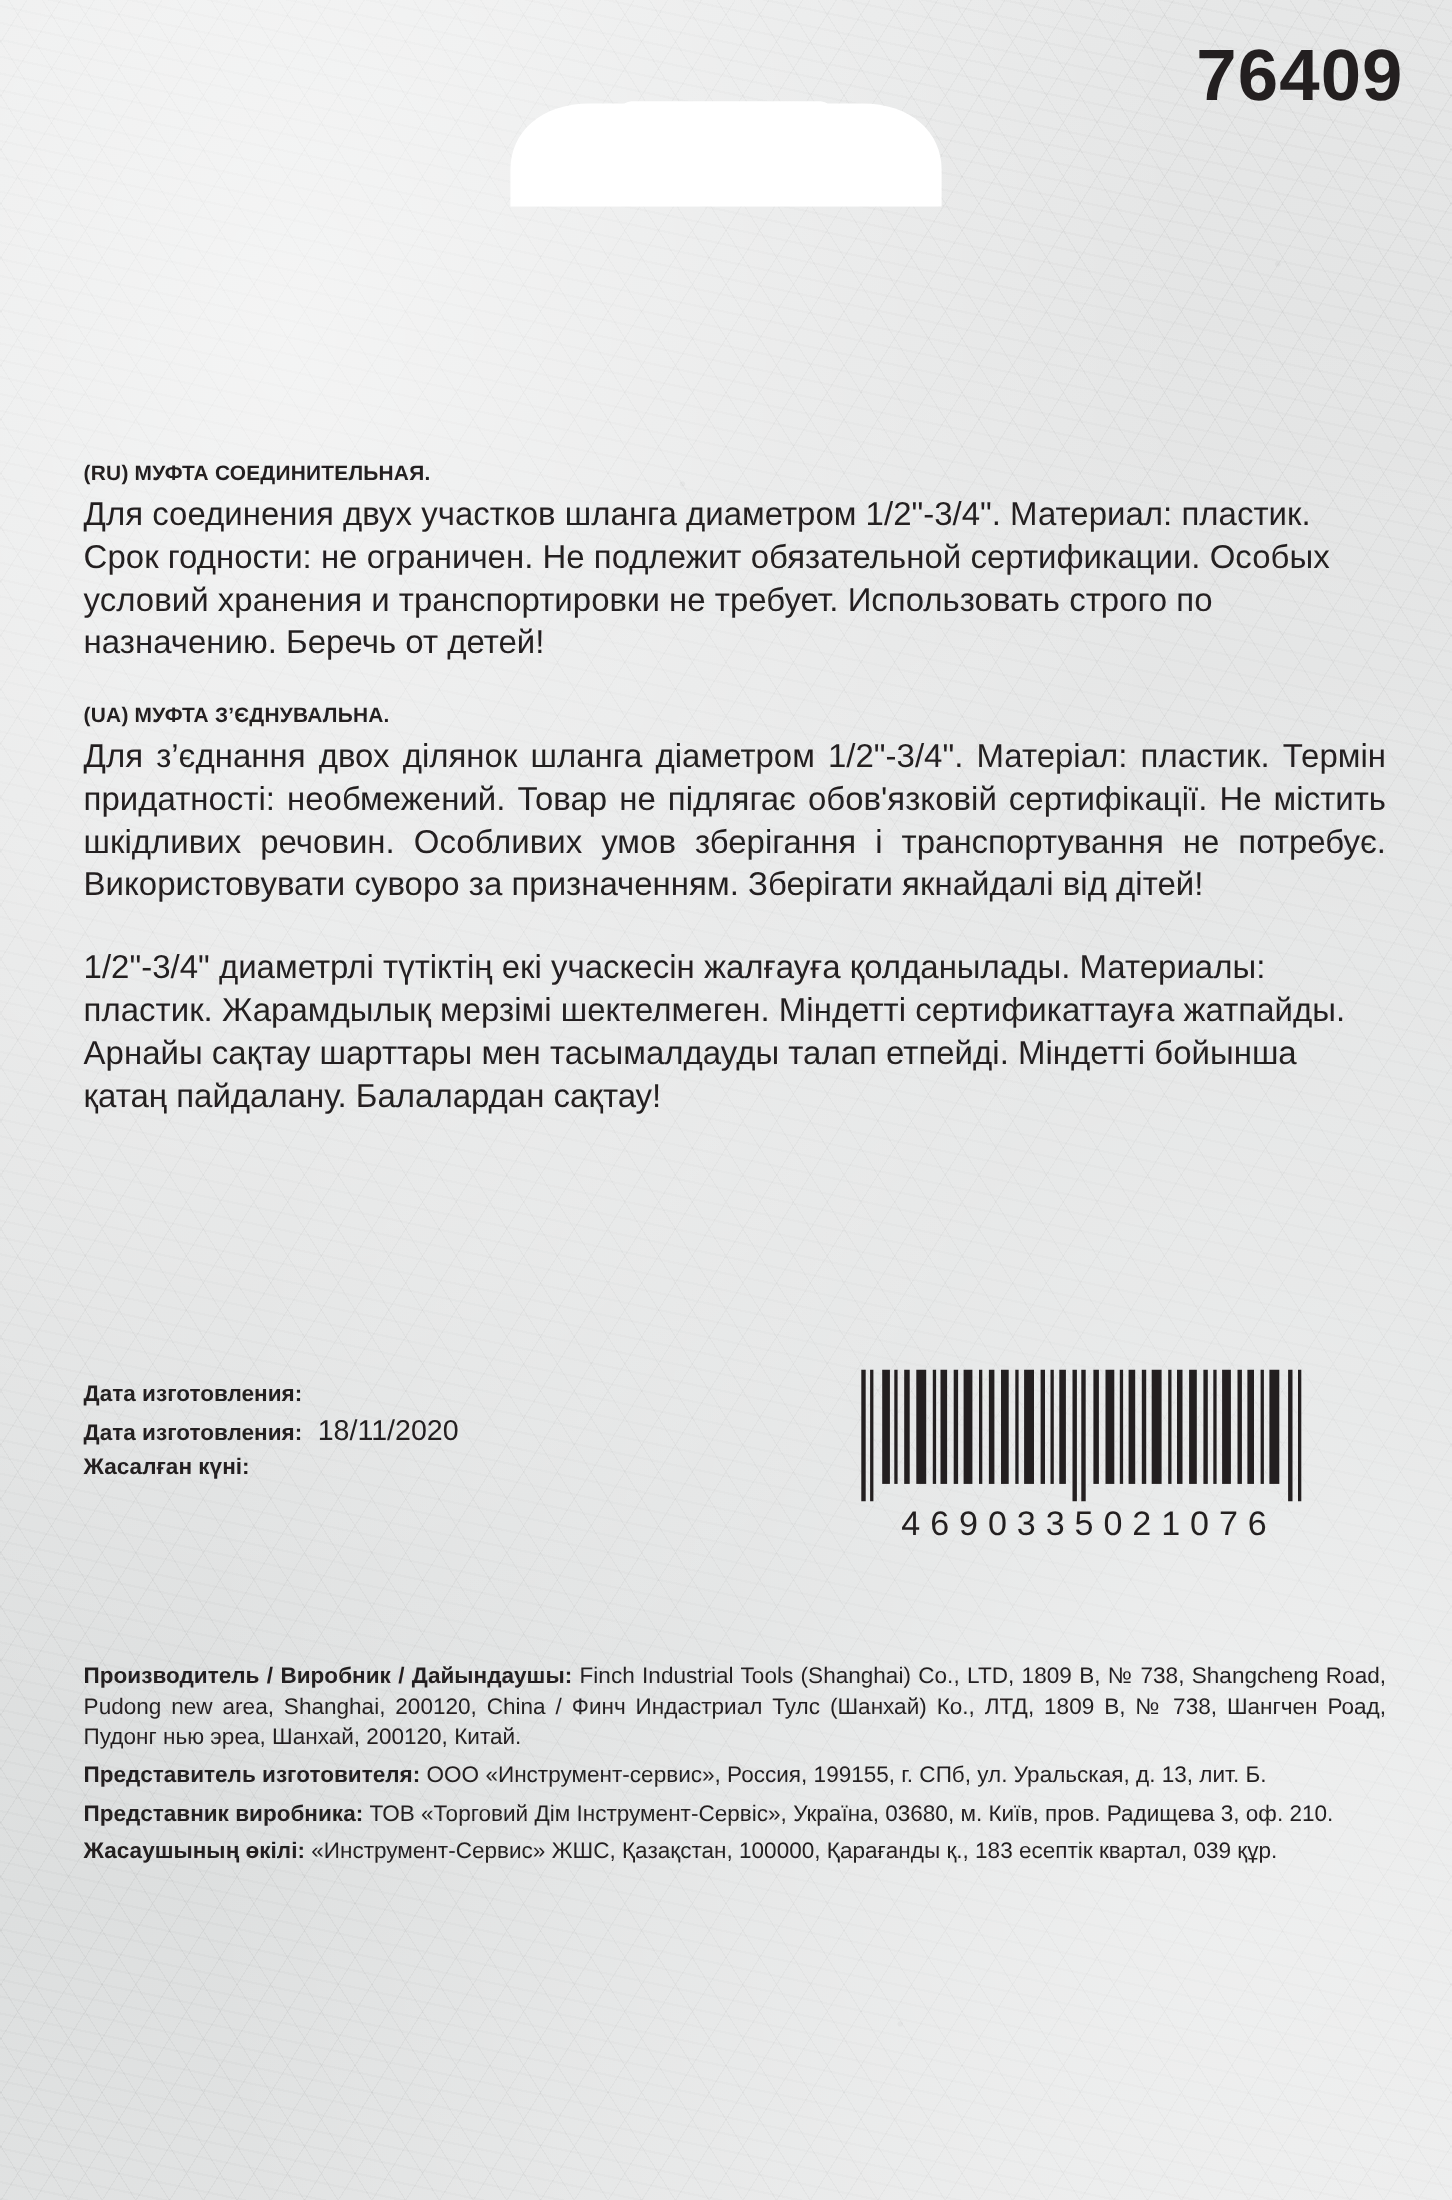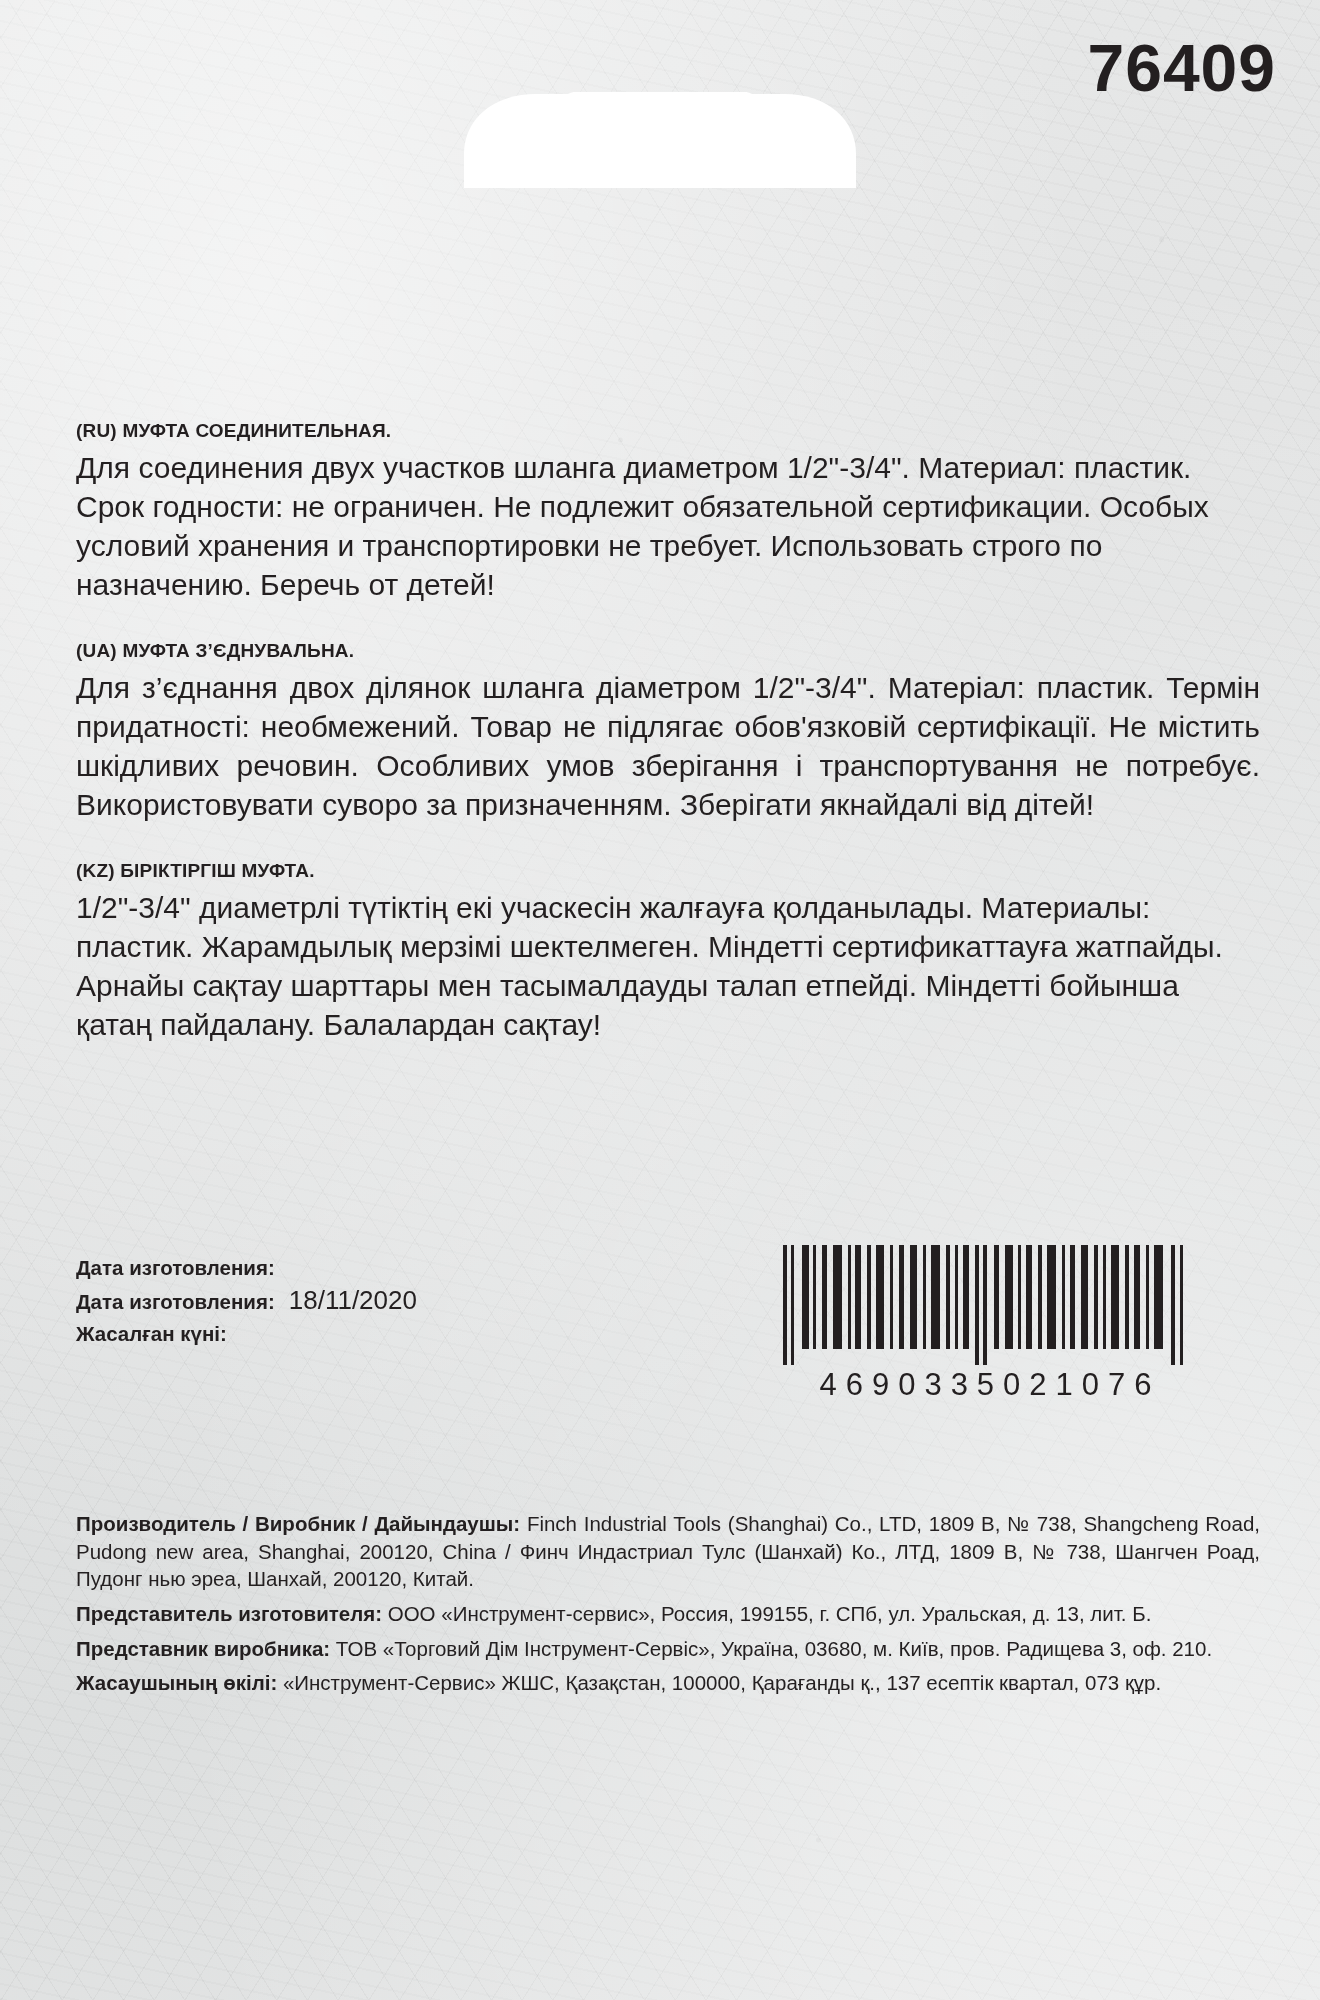--- a/index.html
+++ b/index.html
@@ -174,21 +174,20 @@
       <div class="heading">(RU) МУФТА СОЕДИНИТЕЛЬНАЯ.</div>
       <p class="body-text">Для соединения двух участков шланга диаметром 1/2"-3/4". Материал: пластик. Срок годности: не ограничен. Не подлежит обязательной сертификации. Особых условий хранения и транспортировки не требует. Использовать строго по назначению. Беречь от детей!</p>
     </div>
 
     <div class="block">
       <div class="heading">(UA) МУФТА З’ЄДНУВАЛЬНА.</div>
       <p class="body-text justify">Для з’єднання двох ділянок шланга діаметром 1/2"-3/4". Матеріал: пластик. Термін придатності: необмежений. Товар не підлягає обов'язковій сертифікації. Не містить шкідливих речовин. Особливих умов зберігання і транспортування не потребує. Використовувати суворо за призначенням. Зберігати якнайдалі від дітей!</p>
     </div>
 
     <div class="block">
-      <div class="heading">(KZ) БІРІКТІРГІШ МУФТА.</div>
       <p class="body-text">1/2"-3/4" диаметрлі түтіктің екі учаскесін жалғауға қолданылады. Материалы: пластик. Жарамдылық мерзімі шектелмеген. Міндетті сертификаттауға жатпайды. Арнайы сақтау шарттары мен тасымалдауды талап етпейді. Міндетті бойынша қатаң пайдалану. Балалардан сақтау!</p>
     </div>
 
   </div>
 
   <div class="mid-row">
 
     <div class="date-box">
       <div class="date-line">
         <span class="date-label">Дата изготовления:</span>
@@ -254,17 +253,17 @@
     <p>
       <b>Производитель / Виробник / Дайындаушы:</b><span> Finch Industrial Tools (Shanghai) Co., LTD, 1809 B, № 738, Shangcheng Road, Pudong new area, Shanghai, 200120, China / Финч Индастриал Тулс (Шанхай) Ко., ЛТД, 1809 В, № 738, Шангчен Роад, Пудонг нью эреа, Шанхай, 200120, Китай.</span>
     </p>
     <p>
       <b>Представитель изготовителя:</b><span> ООО «Инструмент-сервис», Россия, 199155, г. СПб, ул. Уральская, д. 13, лит. Б.</span>
     </p>
     <p>
       <b>Представник виробника:</b><span> ТОВ «Торговий Дім Інструмент-Сервіс», Україна, 03680, м. Київ, пров. Радищева 3, оф. 210.</span>
     </p>
     <p>
-      <b>Жасаушының өкілі:</b><span> «Инструмент-Сервис» ЖШС, Қазақстан, 100000, Қарағанды қ., 137 есептік квартал, 073 құр.</span>
+      <b>Жасаушының өкілі:</b><span> «Инструмент-Сервис» ЖШС, Қазақстан, 100000, Қарағанды қ., 183 есептік квартал, 039 құр.</span>
     </p>
   </div>
 
 </div>
 
 </body></html>

